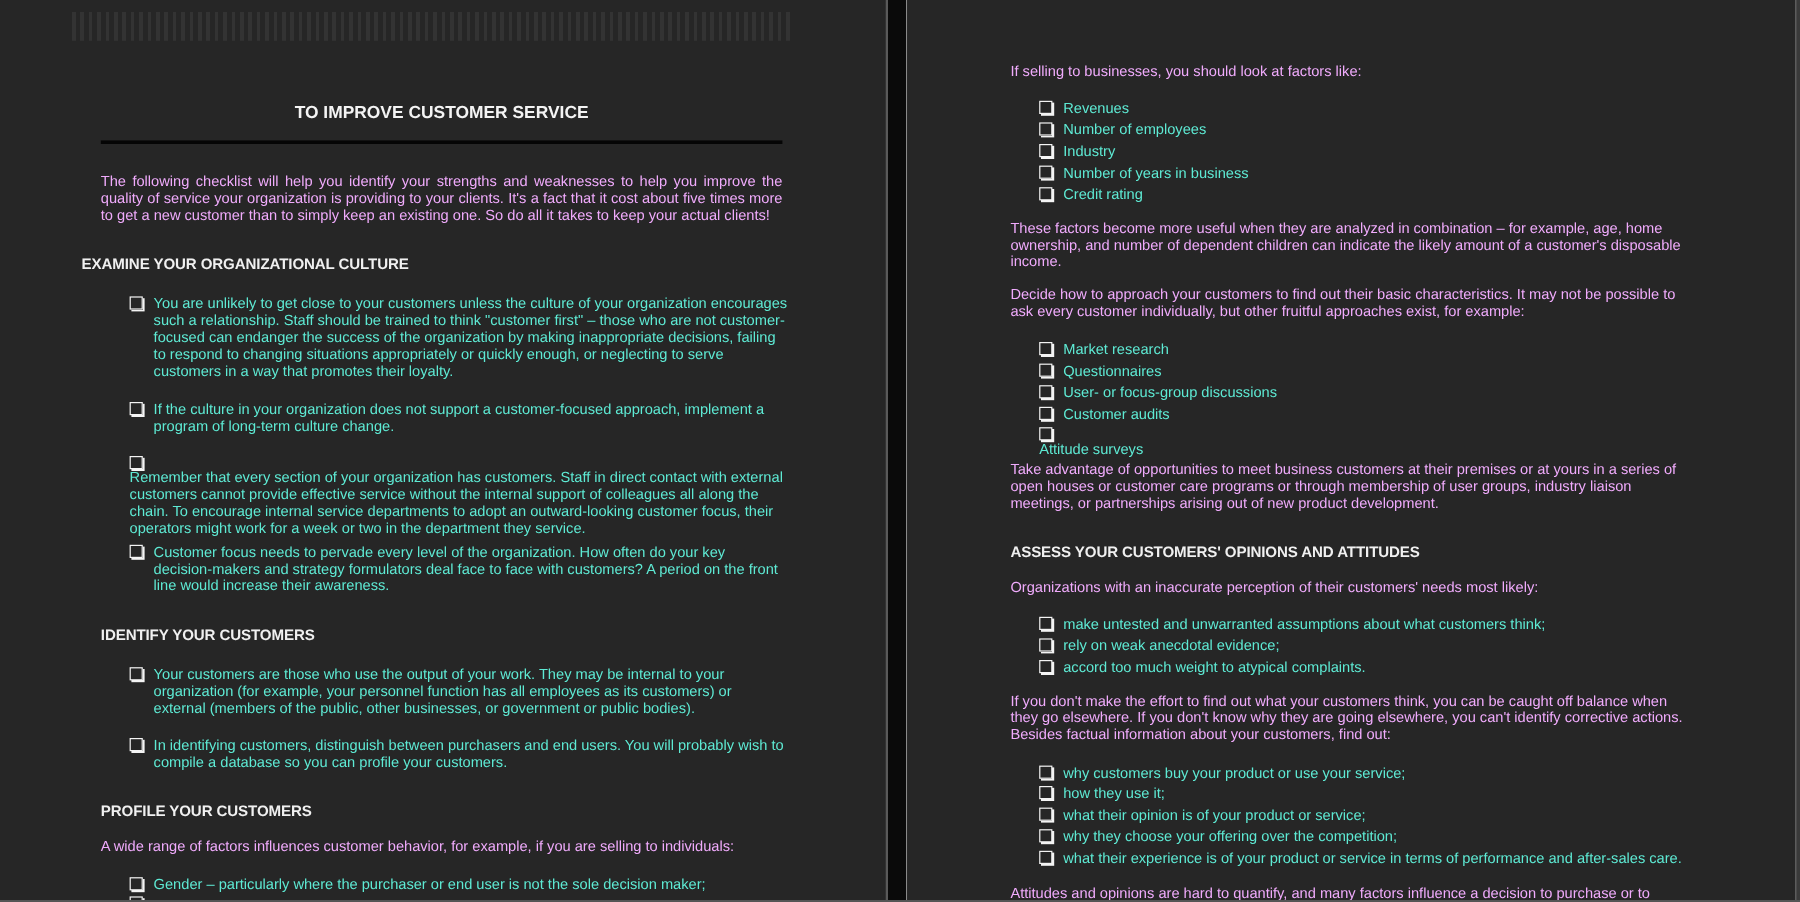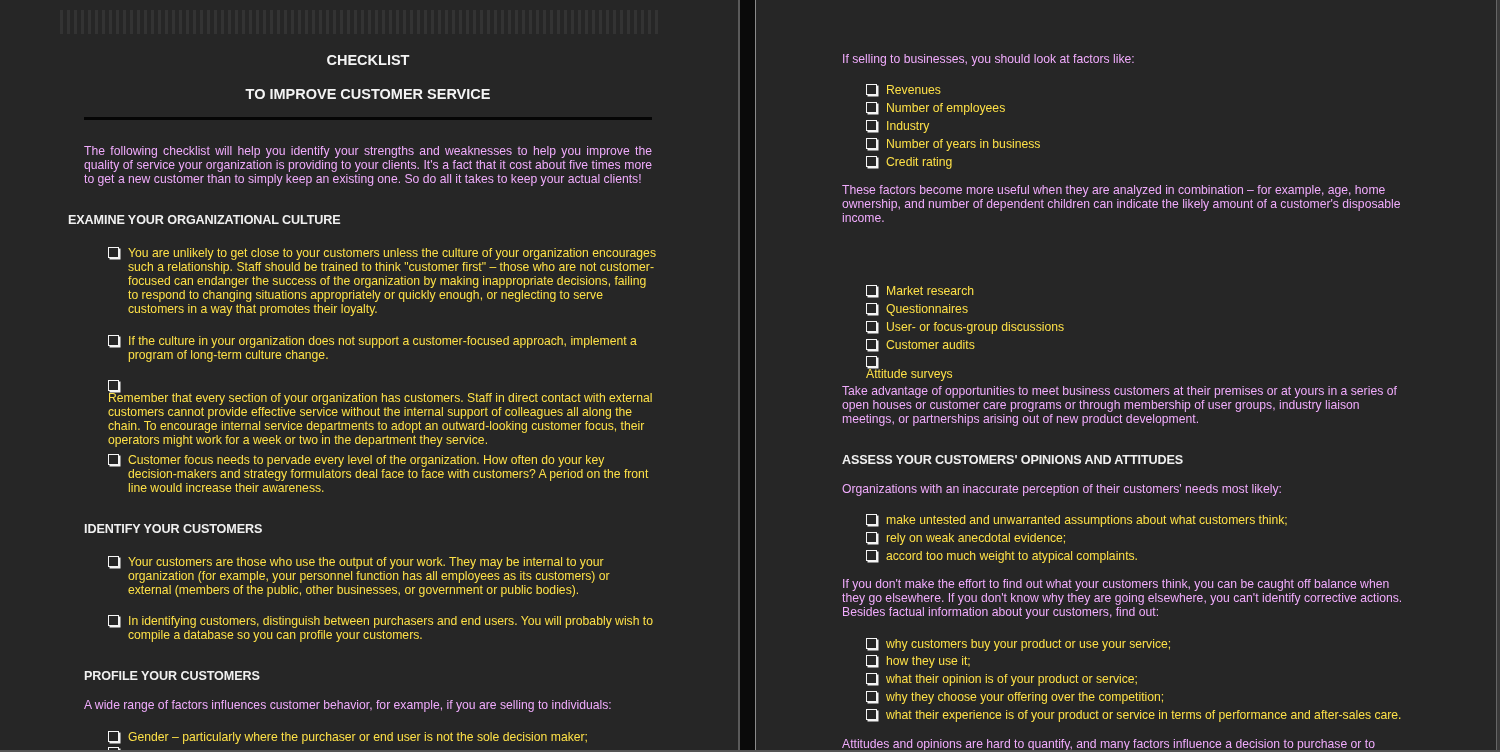--- a/index.html
+++ b/index.html
@@ -96,31 +96,30 @@
       flex: 0 0 auto;
       width: 9px;
       height: 9px;
       border: 1.5px solid #f4f4f4;
       box-shadow: 1.5px 1.5px 0 #f4f4f4;
       margin-top: 1px;
       margin-right: 9px;
       background: transparent;
       cursor: pointer;
     }
-    .check-label { font-size: 12.2px; line-height: 14px; color: #fde047; }
+    .check-label { font-size: 12.2px; line-height: 14px; color: #5eead4; }
   </style>
 </head>
 <body>
 
 <div class="viewer">
 
   <div class="page page-left">
     <div class="faint-header"></div>
 
-    <div class="title" style="top:52px;">CHECKLIST</div>
     <div class="title" style="top:86px;">TO IMPROVE CUSTOMER SERVICE</div>
     <div class="rule"></div>
 
     <div class="para justify" style="left:84px; top:144px; width:568px;">The following checklist will help you identify your strengths and weaknesses to help you improve the quality of service your organization is providing to your clients. It's a fact that it cost about five times more to get a new customer than to simply keep an existing one. So do all it takes to keep your actual clients!</div>
 
     <div class="heading" style="left:68px; top:213px;">EXAMINE YOUR ORGANIZATIONAL CULTURE</div>
 
     <div class="check-item" style="left:108px; top:246px; width:548px;">
       <span class="checkbox"></span>
       <span class="check-label">You are unlikely to get close to your customers unless the culture of your organization encourages such a relationship. Staff should be trained to think "customer first" – those who are not customer-focused can endanger the success of the organization by making inappropriate decisions, failing to respond to changing situations appropriately or quickly enough, or neglecting to serve customers in a way that promotes their loyalty.</span>
@@ -181,20 +180,21 @@
     <div class="check-item" style="left:110px; top:137px;">
       <span class="checkbox"></span>
       <span class="check-label">Number of years in business</span>
     </div>
     <div class="check-item" style="left:110px; top:155px;">
       <span class="checkbox"></span>
       <span class="check-label">Credit rating</span>
     </div>
 
     <div class="para" style="left:86px; top:183px; width:570px;">These factors become more useful when they are analyzed in combination – for example, age, home ownership, and number of dependent children can indicate the likely amount of a customer's disposable income.</div>
+    <div class="para" style="left:86px; top:238px; width:570px;">Decide how to approach your customers to find out their basic characteristics. It may not be possible to ask every customer individually, but other fruitful approaches exist, for example:</div>
 
     <div class="check-item" style="left:110px; top:284px;">
       <span class="checkbox"></span>
       <span class="check-label">Market research</span>
     </div>
     <div class="check-item" style="left:110px; top:302px;">
       <span class="checkbox"></span>
       <span class="check-label">Questionnaires</span>
     </div>
     <div class="check-item" style="left:110px; top:320px;">

